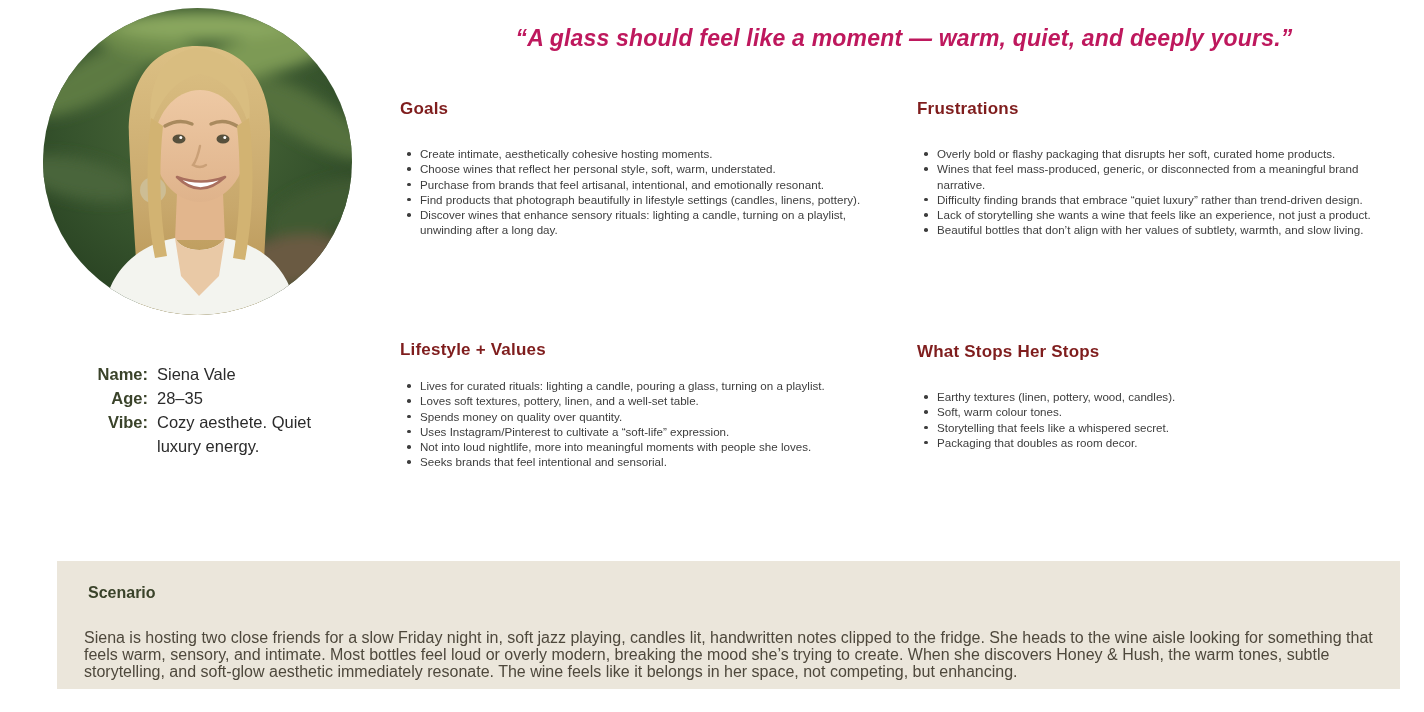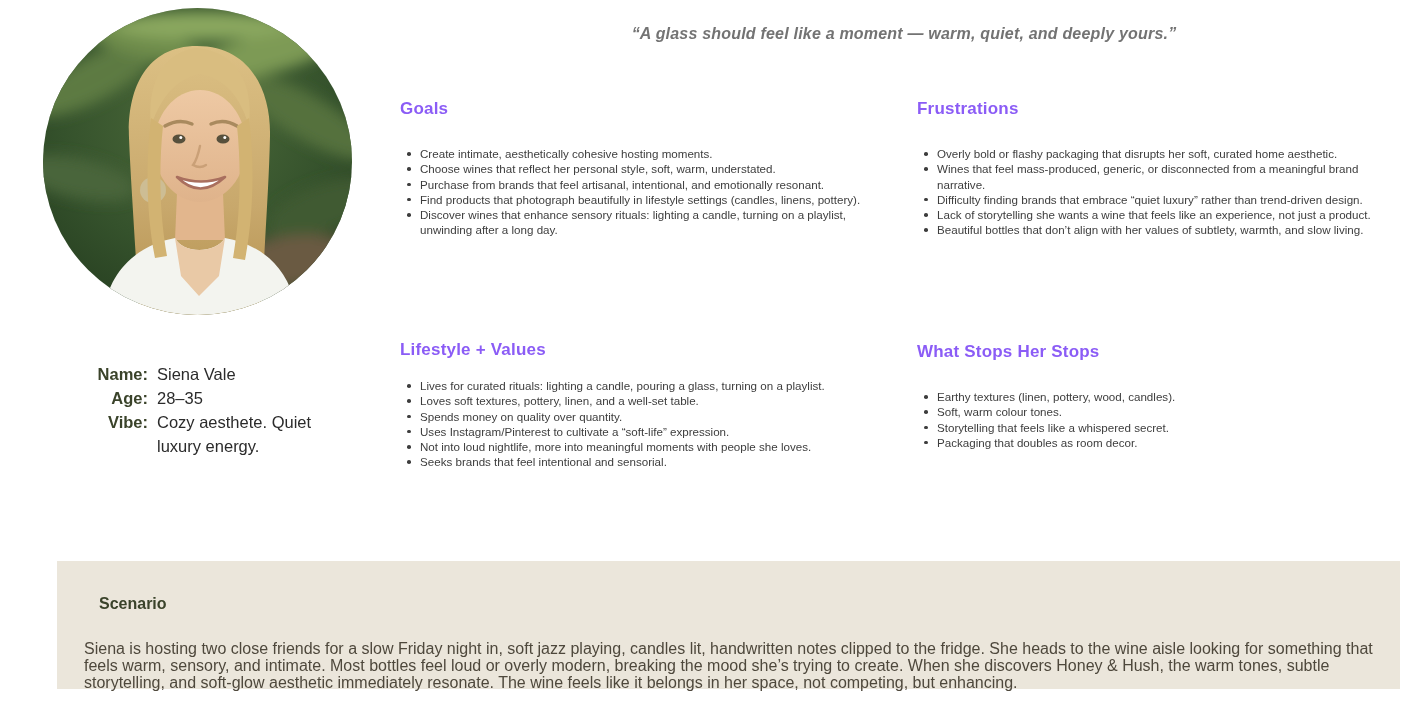--- a/index.html
+++ b/index.html
@@ -13,24 +13,24 @@
     overflow: hidden;
   }
 
   
   .quote {
     position: absolute;
     left: 404px;
     top: 25px;
     width: 1000px;
     text-align: center;
-    font-size: 16px;
+    font-size: 23px;
     font-weight: bold;
     font-style: italic;
-    color: #737373;
+    color: #be185d;
     letter-spacing: 0.2px;
   }
 
   
   .avatar {
     position: absolute;
     left: 43px;
     top: 8px;
     width: 309px;
     height: 307px;
@@ -52,21 +52,21 @@
   .profile-row { display: grid; grid-template-columns: 92px 1fr; column-gap: 9px; }
   .profile-label { text-align: right; font-weight: bold; color: #3a432a; }
   .profile-value { max-width: 190px; }
 
   
   .section { position: absolute; }
   .section h2 {
     margin: 0;
     font-size: 17px;
     font-weight: bold;
-    color: #8b5cf6;
+    color: #7f1d1d;
     letter-spacing: 0.2px;
   }
   .section ul {
     margin: 0;
     padding: 0;
     list-style: none;
     font-size: 11.6px;
     line-height: 15.3px;
     color: #3d3d3d;
   }
@@ -94,21 +94,21 @@
   .scenario {
     position: absolute;
     left: 57px;
     top: 561px;
     width: 1343px;
     height: 128px;
     background: #ebe6db;
     padding: 19px 24px 0 27px;
   }
   .scenario h2 {
-    margin: 15px;
+    margin: 4px;
     font-size: 16px;
     font-weight: bold;
     color: #3a432a;
   }
   .scenario p {
     margin: 27px 0 0 0;
     font-size: 16px;
     line-height: 17px;
     color: #4e483c;
     max-width: 1300px;
@@ -214,21 +214,21 @@
         <li>Purchase from brands that feel artisanal, intentional, and emotionally resonant.</li>
         <li>Find products that photograph beautifully in lifestyle settings (candles, linens, pottery).</li>
         <li>Discover wines that enhance sensory rituals: lighting a candle, turning on a playlist, unwinding after a long day.</li>
       </ul>
   </div>
 
   <div class="section" id="section-frustrations">
     <h2>Frustrations</h2>
     <ul>
 
-    <li>Overly bold or flashy packaging that disrupts her soft, curated home aesthetic.</li>
+    <li>Overly bold or flashy packaging that disrupts her soft, curated home products.</li>
         <li>Wines that feel mass-produced, generic, or disconnected from a meaningful brand narrative.</li>
         <li>Difficulty finding brands that embrace “quiet luxury” rather than trend-driven design.</li>
         <li>Lack of storytelling she wants a wine that feels like an experience, not just a product.</li>
         <li>Beautiful bottles that don’t align with her values of subtlety, warmth, and slow living.</li>
       </ul>
   </div>
 
   <div class="section" id="section-lifestyle">
     <h2>Lifestyle + Values</h2>
     <ul>

